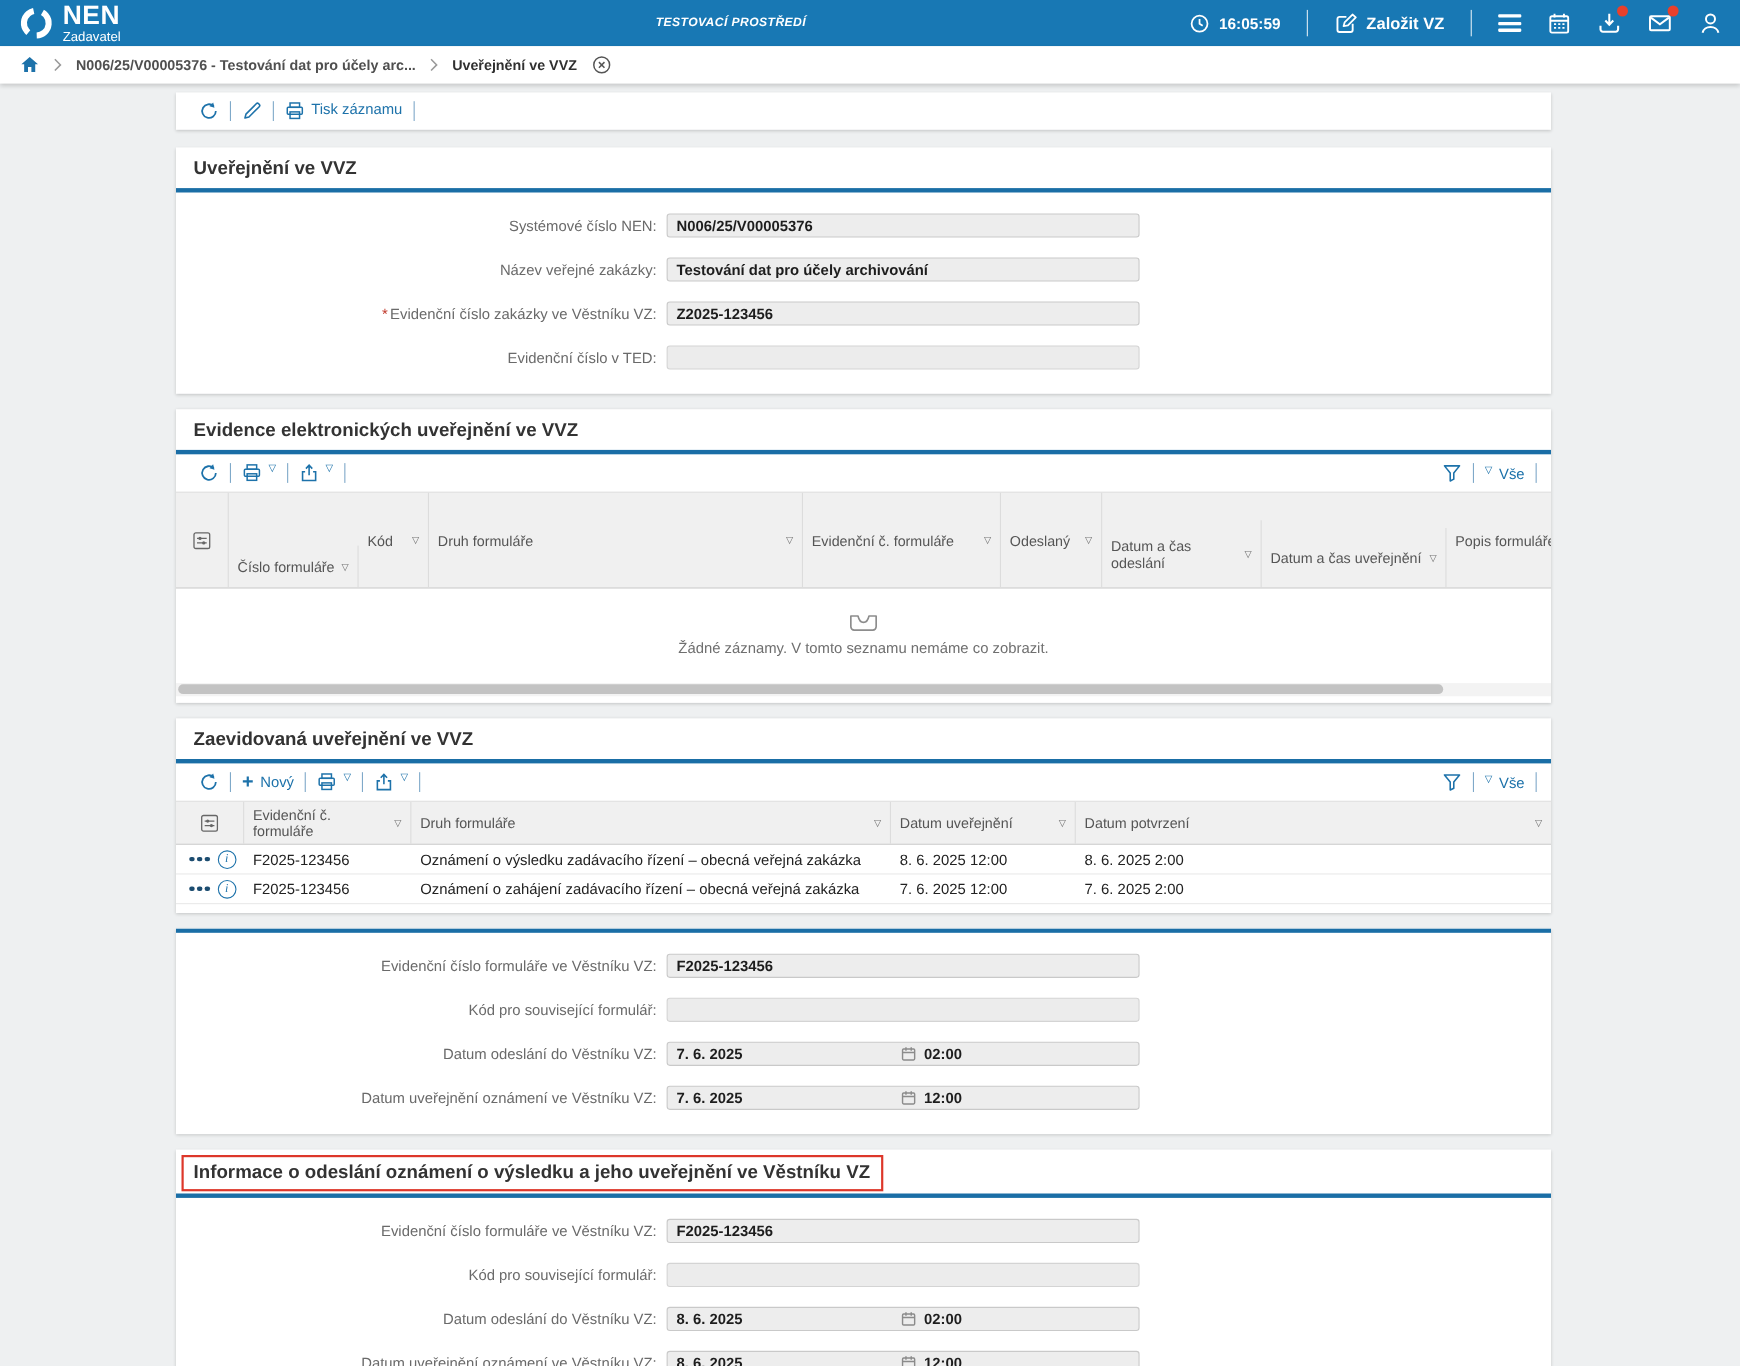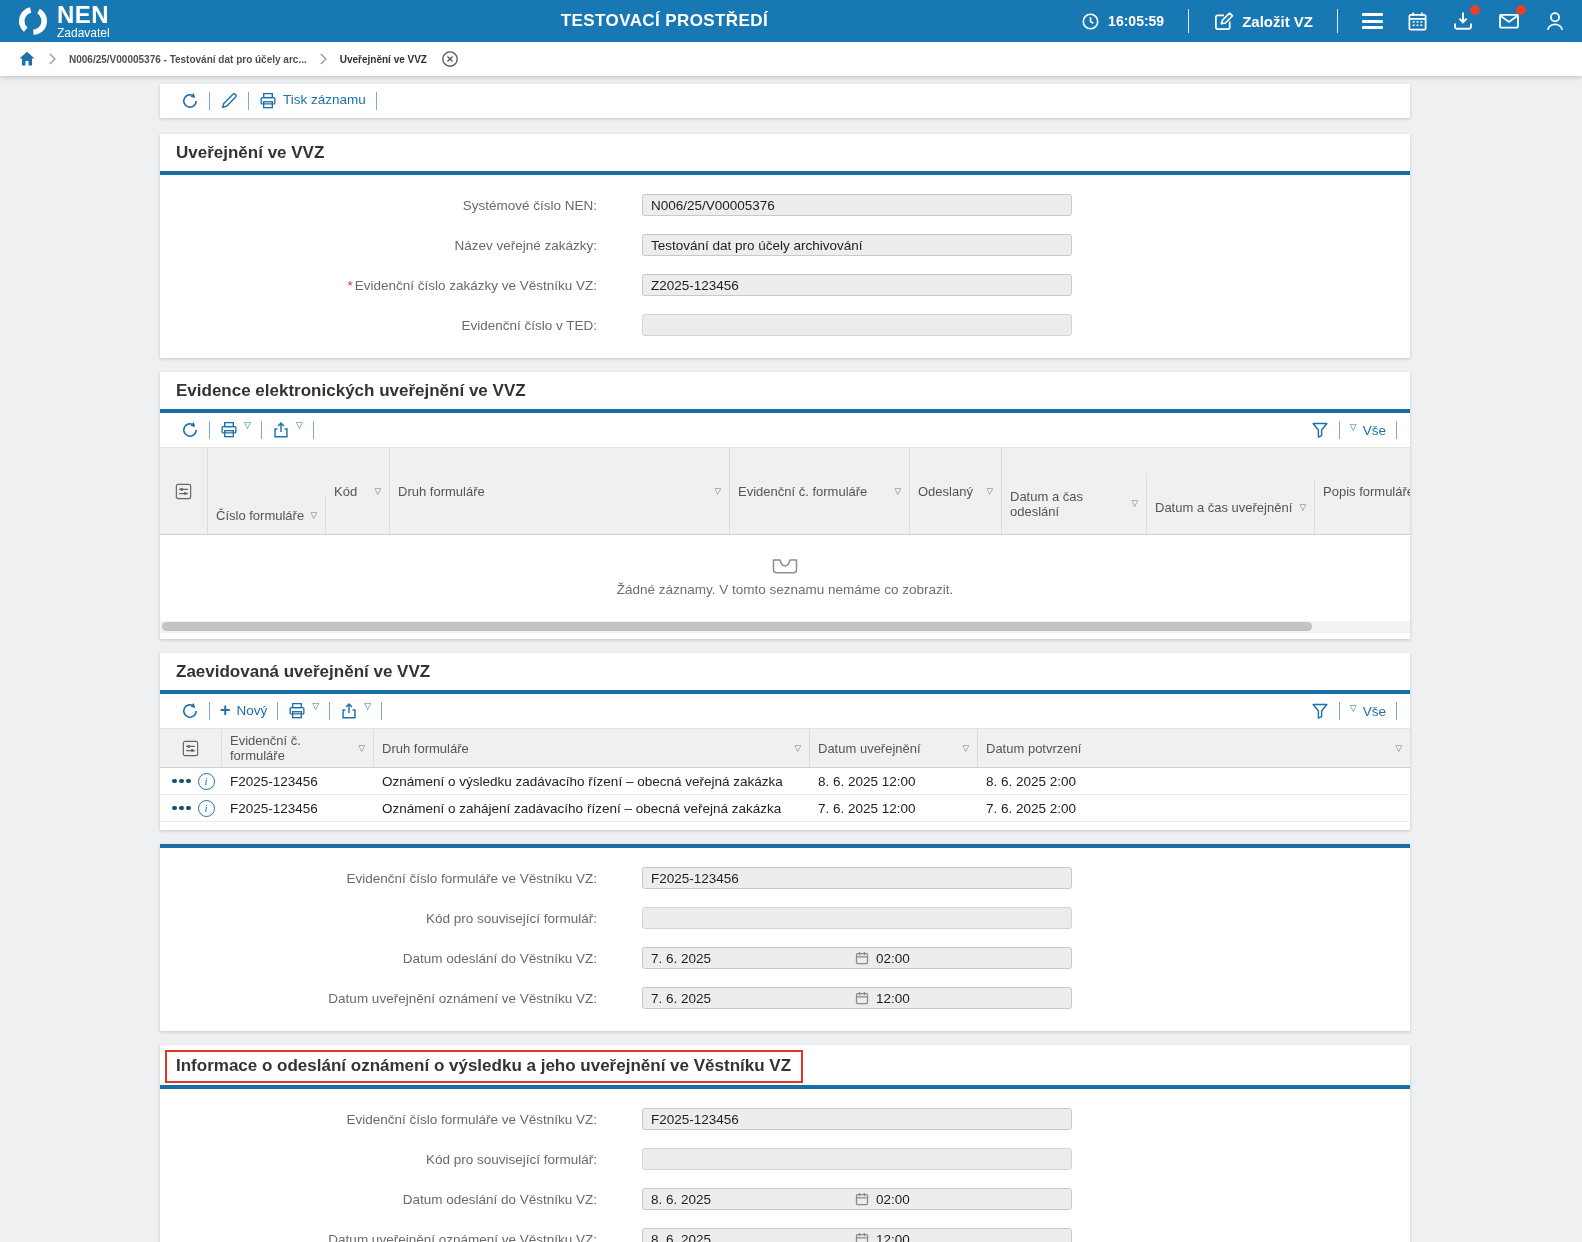--- a/index.html
+++ b/index.html
@@ -14,35 +14,35 @@
   button { background:none; border:none; padding:0; font:inherit; cursor:pointer; }
 
   
   .topbar { height:42px; background:#1878b4; color:#fff; display:flex; align-items:center;
             padding:0 16px 0 18px; position:relative; }
   .logo { display:flex; align-items:center; gap:9px; }
   .logo-text { display:flex; flex-direction:column; line-height:1; }
   .brand { font-size:24px; font-weight:bold; letter-spacing:.5px; }
   .brand-sub { font-size:12px; margin-top:0px; align-self:flex-end; }
   .env-title { position:absolute; left:42%; transform:translateX(-50%);
-               font-size:17px; font-weight:bold; letter-spacing:.4px; }
+               font-size:11px; font-weight:bold; letter-spacing:.4px;font-style:italic; }
   .topbar-right { margin-left:auto; display:flex; align-items:center; gap:24px; }
   .tb-item { display:flex; align-items:center; gap:8px; color:#fff; position:relative; }
   .tb-time { font-size:14px; font-weight:bold; }
   .tb-strong { font-size:15px; font-weight:bold; }
   .vdiv { width:1px; height:24px; background:rgba(255,255,255,.85); }
   .burger { display:flex; flex-direction:column; gap:3.5px; }
   .burger i { width:21px; height:3px; background:#fff; border-radius:1px; }
   .badge { position:absolute; top:-5px; right:-6px; width:10px; height:10px;
            border-radius:50%; background:#e8402c; }
 
   
   .breadcrumb { height:34px; background:#fff; display:flex; align-items:center; gap:12px;
                 padding:0 18px; box-shadow:0 2px 4px rgba(0,0,0,.16); position:relative; z-index:3;
-                font-size:10px; }
+                font-size:13px; }
   .crumb-home { color:#1d72aa; display:flex; }
   .crumb-sep { color:#9a9a9a; display:flex; }
   .crumb-link { color:#4f4f4f; font-weight:bold; }
   .crumb-current { color:#303030; font-weight:bold; }
   .crumb-close { color:#555; display:flex; margin-left:2px; }
 
   
   .content { padding:8px 0 0 160px; }
   .card { width:1250px; background:#fff; box-shadow:0 1px 3px rgba(0,0,0,.18);
           margin-bottom:14px; position:relative; overflow:hidden; }
@@ -63,21 +63,21 @@
   .vse-label { font-size:13.5px; color:#1d72aa; }
 
   
   .form { padding:19px 0 4px; }
   .frow { display:flex; align-items:center; height:22px; margin-bottom:18px; }
   .flabel { width:446px; flex:none; text-align:right; color:#6a6a6a; font-size:13.5px;
             padding-right:9px; white-space:nowrap; }
   .req { color:#c0392b; margin-right:2px; }
   .input { width:430px; height:22px; background:#ededed; border:1px solid #c9c9c9;
            border-radius:3px; display:flex; align-items:center; padding:0 8px;
-           font-size:13.5px; font-weight:normal; color:#1d1d1d; position:relative;margin-left:36px; }
+           font-size:13.5px; font-weight:bold; color:#1d1d1d; position:relative; }
   .input.empty { background:#ececec; border-color:#d4d4d4; }
   .time-part { position:absolute; left:212px; display:flex; align-items:center; gap:7px; }
   .time-part svg { color:#8b8b8b; }
 
   
   .grid-header { display:flex; background:#f0f0f0; border-top:1px solid #e2e2e2;
                  border-bottom:1px solid #cfcfcf; color:#555; font-size:13px; }
   .gh-cell { display:flex; align-items:center; justify-content:space-between; gap:4px;
              padding:4px 8px; border-right:1px solid #dcdcdc; min-height:38px; }
   .gh-cell .tri { color:#757575; font-size:8.5px; flex:none; }

